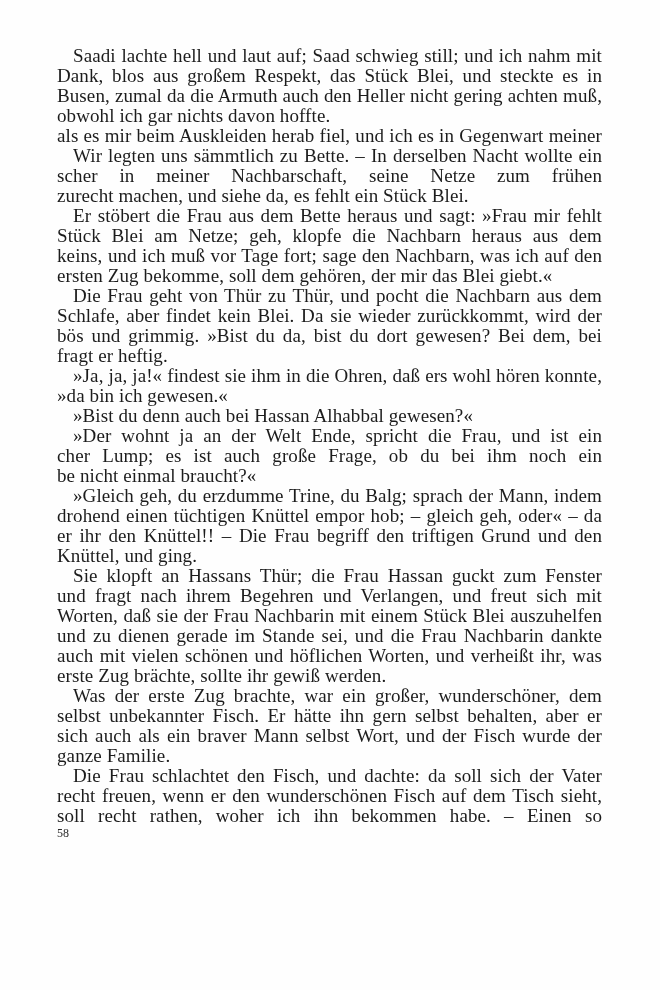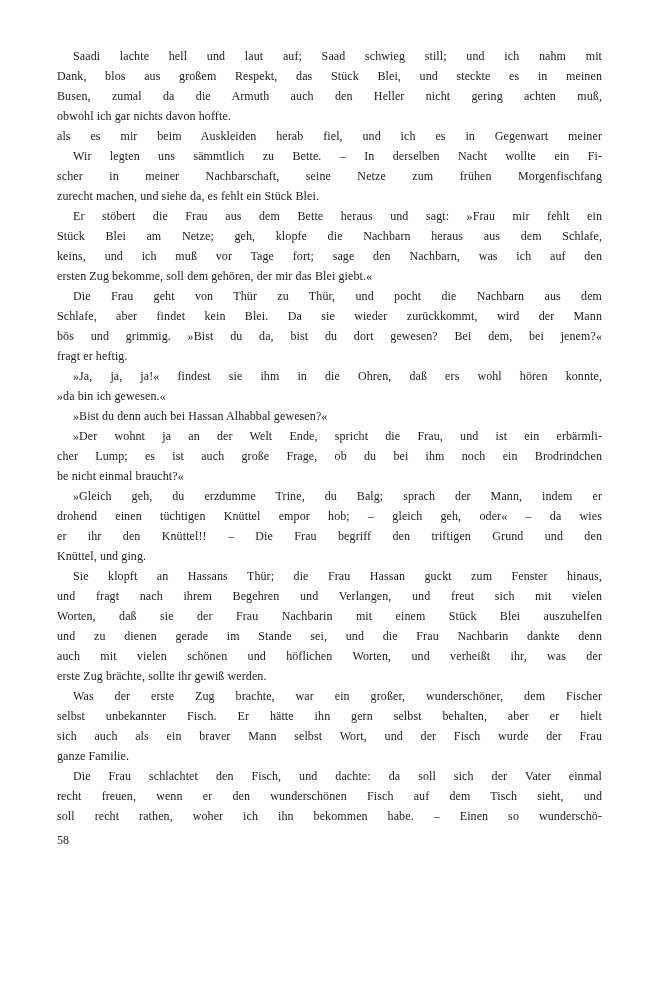--- a/index.html
+++ b/index.html
@@ -18,21 +18,21 @@
     position: relative;
     width: 660px;
     height: 990px;
     background: #fefefe;
     box-sizing: border-box;
     padding: 46px 58px 0 57px;
     color: #1c1c1c;
   }
   .text-block {
     width: 545px;
-    font-size: 12px;
+    font-size: 19px;
     line-height: 20px;
     font-weight: 400;
     letter-spacing: 0.1px;
   }
   .paragraph {
     margin: 0;
     padding: 0;
   }
   .line {
     height: 20px;
@@ -41,21 +41,20 @@
     white-space: normal;
   }
   .line.just {
     text-align: justify;
     text-align-last: justify;
   }
   .line.indent {
     text-indent: 16px;
   }
   .page-footer {
-    margin-top: 7px;
     font-size: 12px;
     line-height: 14px;
     color: #2a2a2a;
   }
 </style>
 </head>
 <body>
 
 <div class="book-page">
   <div class="text-block">

